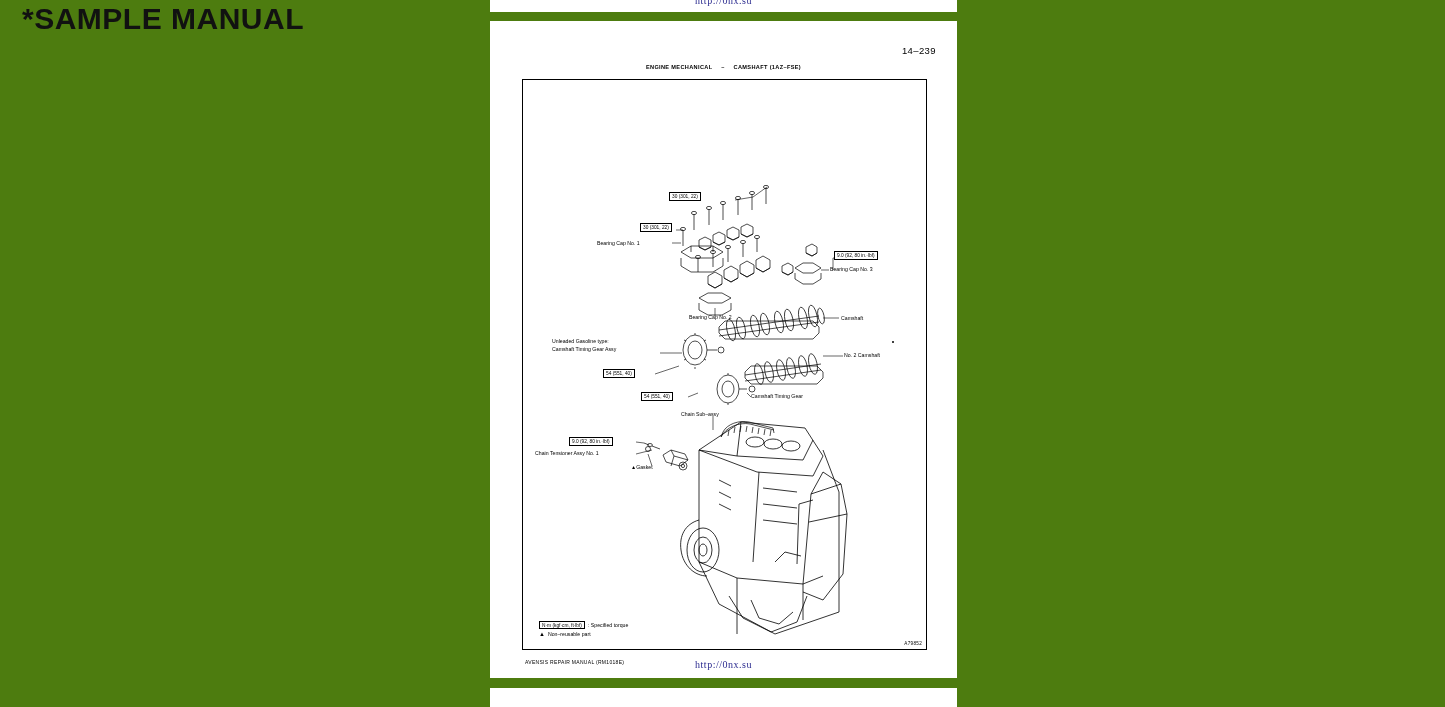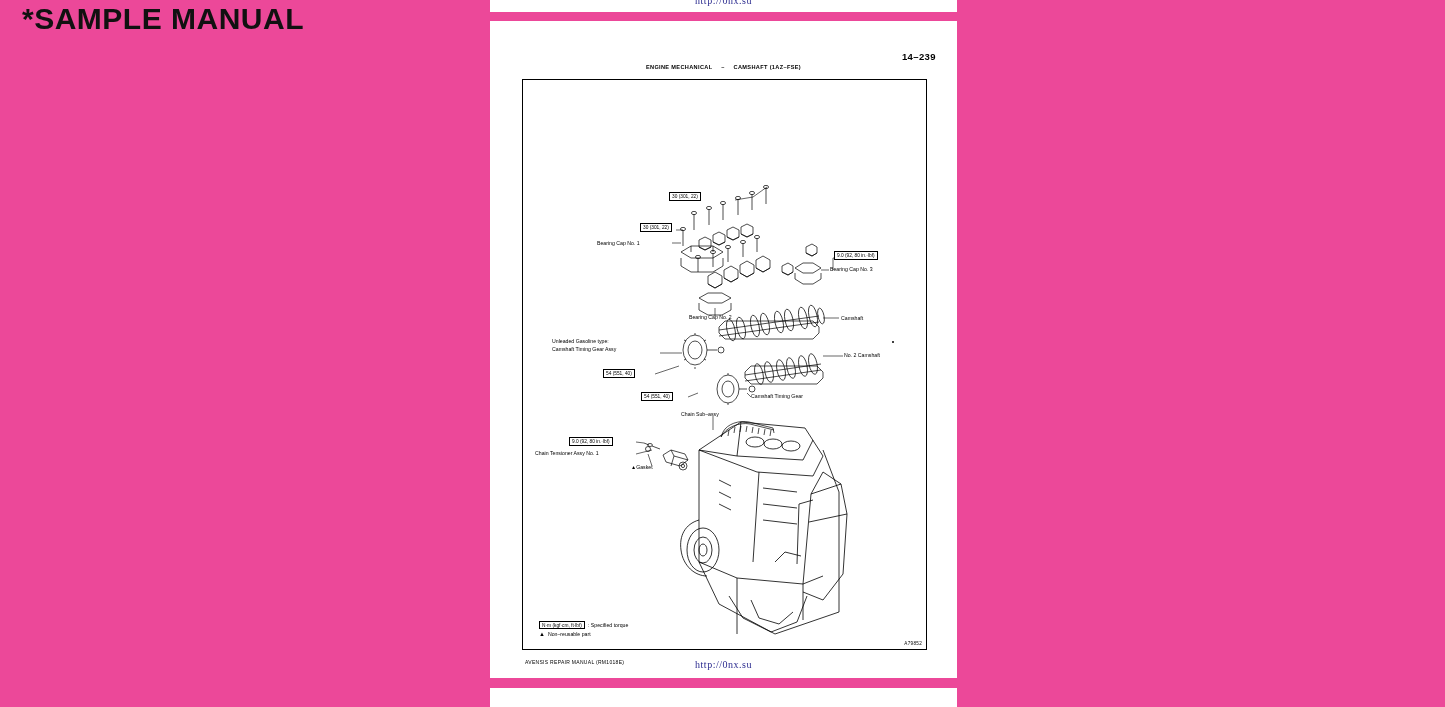--- a/index.html
+++ b/index.html
@@ -6,21 +6,21 @@
     margin: 0;
     padding: 0;
     background: #e9e9e9;
     font-family: "Liberation Sans", sans-serif;
   }
   #root {
     position: relative;
     width: 1445px;
     height: 707px;
     overflow: hidden;
-    background: #ec4899;
+    background: #4d7c0f;
   }
 
   
   .sample-title {
     position: absolute;
     left: 22px;
     top: 2px;
     font-size: 30px;
     font-weight: bold;
     letter-spacing: 0.5px;
@@ -48,23 +48,23 @@
     font-size: 10px;
     color: #2b2b8f;
     letter-spacing: 0.5px;
   }
   .site-url.bottom { bottom: 8px; }
 
   
   .page-num {
     position: absolute;
     right: 21px;
-    top: 30px;
+    top: 24px;
     font-size: 9.5px;
-    font-weight: bold;
+    font-weight: normal;
     letter-spacing: 0.4px;
     color: #000;
   }
   .hdr-rule {
     position: absolute;
     left: 32px;
     right: 21px;
     top: 44px;
     height: 1px;
     background: #000;

